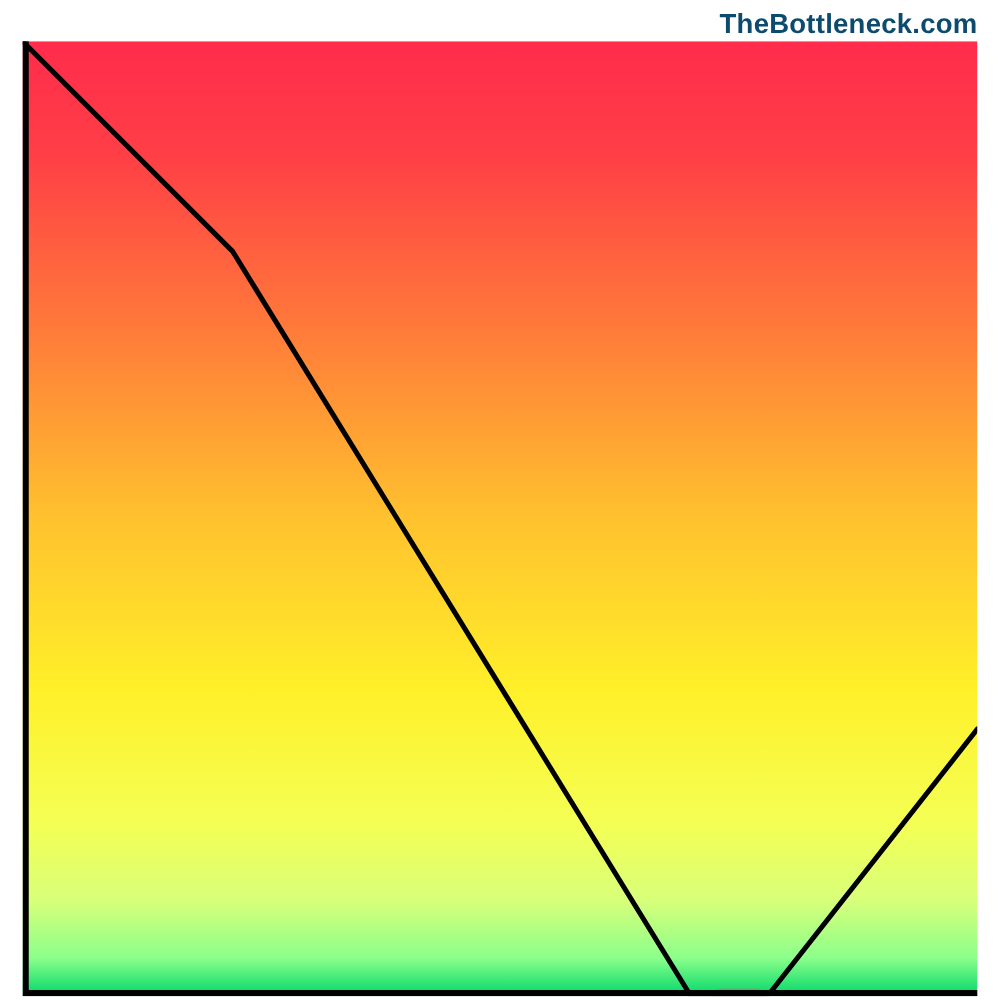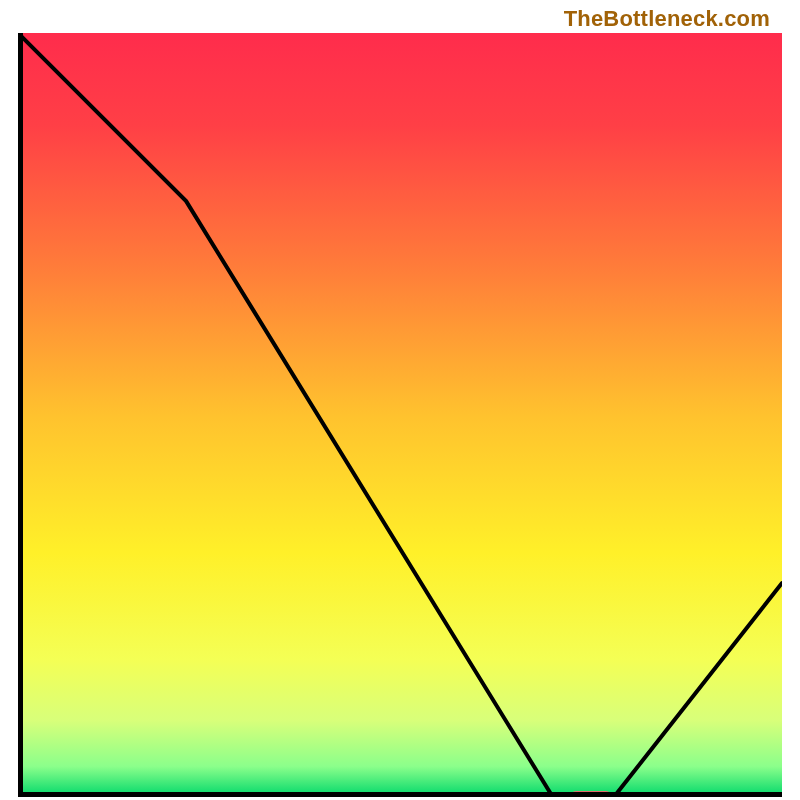--- a/index.html
+++ b/index.html
@@ -15,24 +15,24 @@
     position: absolute;
     left: 18px;
     top: 33px;
     width: 764px;
     height: 764px;
     box-sizing: border-box;
   }
   .watermark {
     position: absolute;
     top: 6px;
-    right: 30px;
+    right: 18px;
     font-size: 22px;
     font-weight: 600;
-    color: #a16207;
+    color: #0c4a6e;
     letter-spacing: 0.2px;
     text-align: right;
   }
   svg {
     display: block;
   }
 </style>
 </head>
 <body>
 

